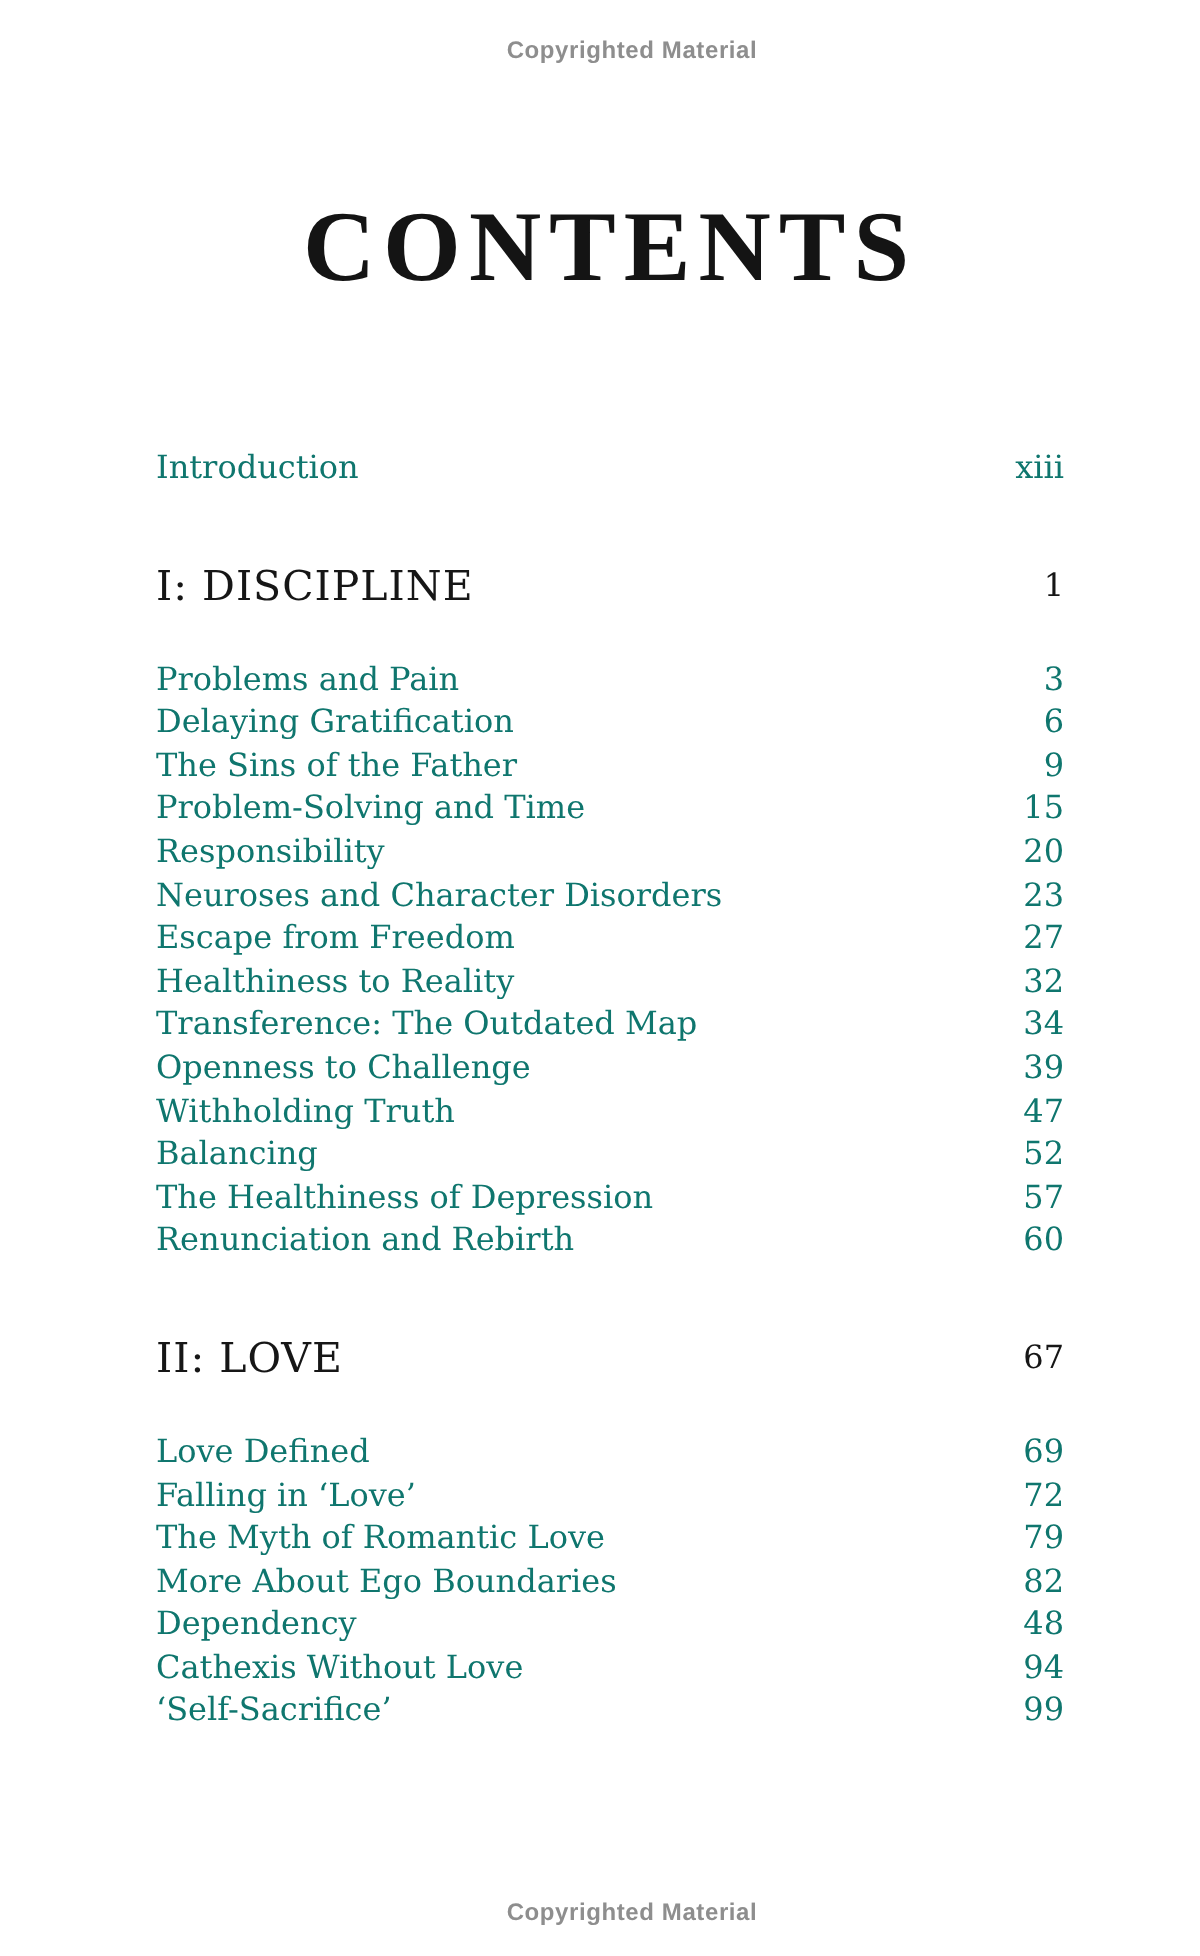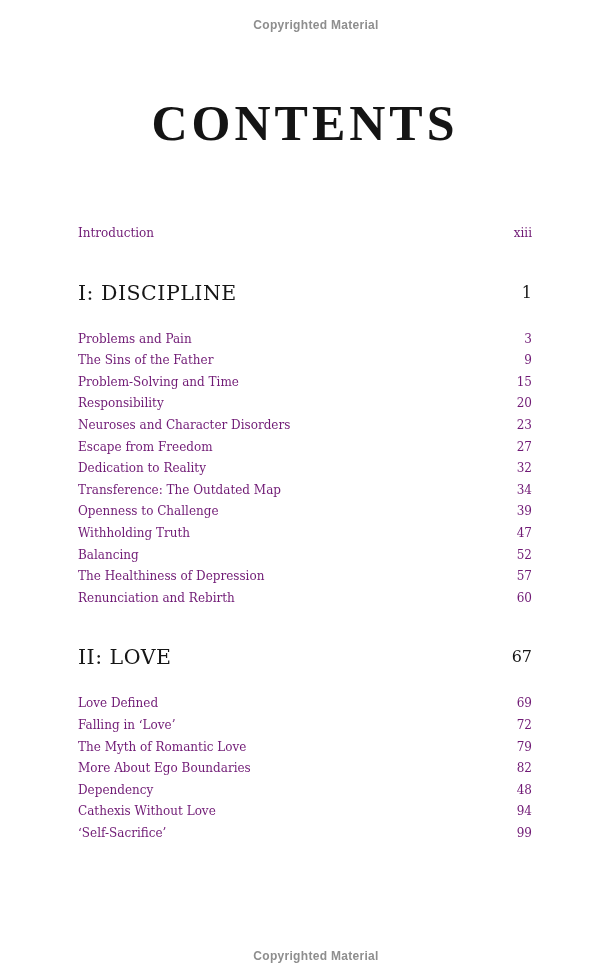--- a/index.html
+++ b/index.html
@@ -35,23 +35,23 @@
     white-space:nowrap;
   }
   .toc {
     position:absolute;
     top:223px; left:78px; width:454px;
   }
   .row {
     display:flex;
     justify-content:space-between;
     align-items:baseline;
-    font-size:12px;
+    font-size:16px;
     line-height:21.6px;
-    color:#701a75;
+    color:#0f766e;
   }
   .row.heading {
     font-size:20.5px;
     line-height:22px;
     letter-spacing:0.5px;
     margin:37px 0 25px 0;
     color:#161616;
     align-items:center;
   }
   .row.heading span:last-child {
@@ -74,41 +74,45 @@
       </div>
       <div class="row heading">
         <span>I: DISCIPLINE</span>
         <span>1</span>
       </div>
       <div class="row">
         <span>Problems and Pain</span>
         <span>3</span>
       </div>
       <div class="row">
+        <span>Delaying Gratification</span>
+        <span>6</span>
+      </div>
+      <div class="row">
         <span>The Sins of the Father</span>
         <span>9</span>
       </div>
       <div class="row">
         <span>Problem-Solving and Time</span>
         <span>15</span>
       </div>
       <div class="row">
         <span>Responsibility</span>
         <span>20</span>
       </div>
       <div class="row">
         <span>Neuroses and Character Disorders</span>
         <span>23</span>
       </div>
       <div class="row">
         <span>Escape from Freedom</span>
         <span>27</span>
       </div>
       <div class="row">
-        <span>Dedication to Reality</span>
+        <span>Healthiness to Reality</span>
         <span>32</span>
       </div>
       <div class="row">
         <span>Transference: The Outdated Map</span>
         <span>34</span>
       </div>
       <div class="row">
         <span>Openness to Challenge</span>
         <span>39</span>
       </div>

